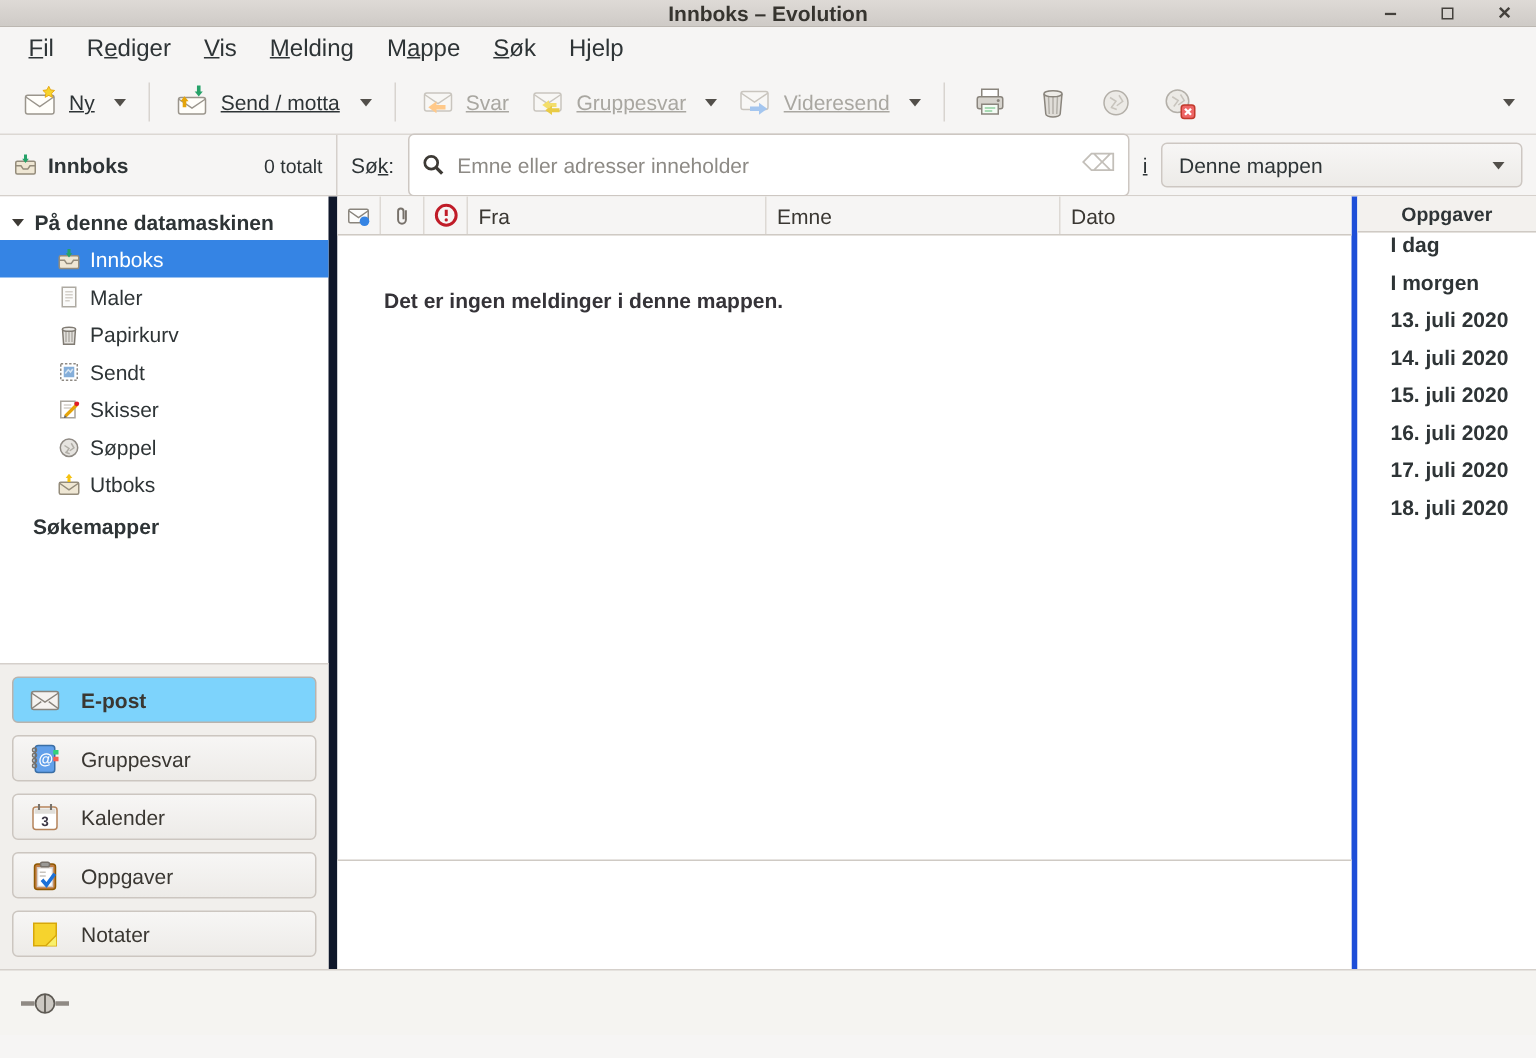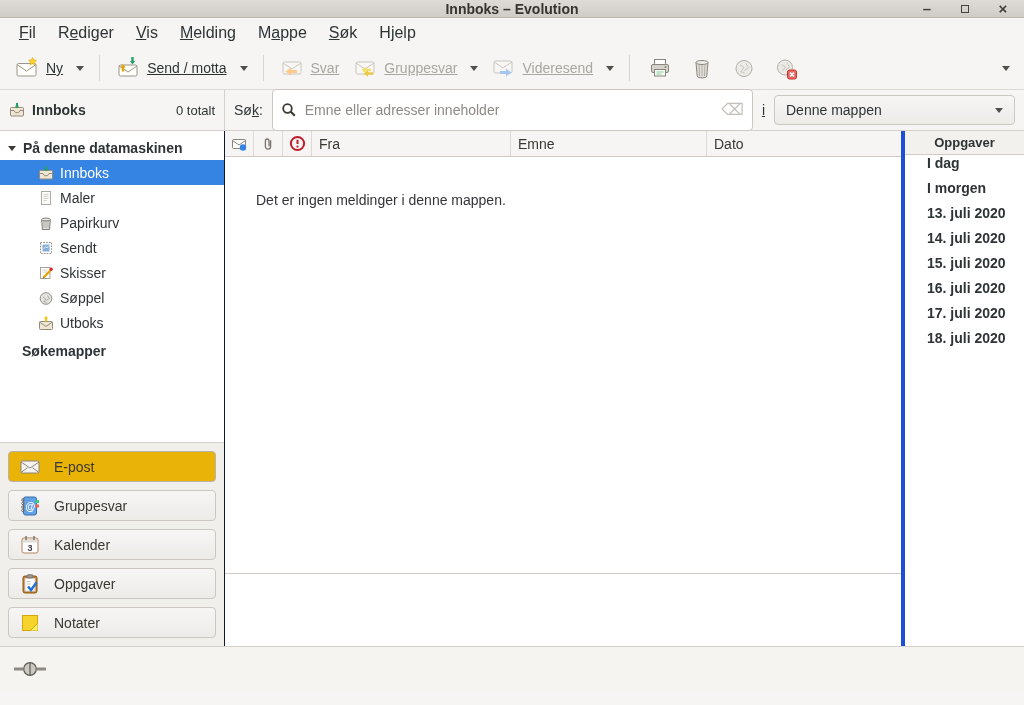--- a/index.html
+++ b/index.html
@@ -49,49 +49,49 @@
   .search-entry input::placeholder { color:#8d8a85; }
   .clear-glyph { color:#c3bfb9; font-size:16px; line-height:1; }
   .in-label { font-size:14px; }
   .scope-combo { width:241px; flex:0 0 241px; height:30px; border:1px solid #cdc7c2; border-radius:4px;
     background:linear-gradient(#f7f6f5,#edebe8); display:flex; align-items:center;
     justify-content:space-between; padding:0 11px; font-size:14px; }
 
   
   .content { height:515px; display:flex; }
 
-  .sidebar { width:225px; flex:0 0 225px; background:#fff; border-right:1px solid #0f172a;
+  .sidebar { width:225px; flex:0 0 225px; background:#fff; border-right:6px solid #0f172a;
     display:flex; flex-direction:column; }
   .tree { flex:1; padding-top:5px; }
   .tree-root { display:flex; align-items:center; gap:7px; padding:4px 6px 4px 8px;
     font-size:14px; font-weight:bold; }
   .expander { width:0; height:0; border-left:4px solid transparent; border-right:4px solid transparent;
     border-top:5px solid #3d3a35; }
   .tree-item { display:flex; align-items:center; gap:6px; height:25px; padding-left:38px; font-size:14px; }
   .tree-item.selected { background:#3584e4; color:#fff; }
   .tree-section { padding:8px 6px 4px 22px; font-size:14px; font-weight:bold; }
 
   .switcher { flex:0 0 auto; background:#f1efec; border-top:1px solid #d5d0cb;
     padding:8px; display:flex; flex-direction:column; gap:8px; }
   .switch-btn { height:31px; border:1px solid #ccc6c0; border-radius:4px;
     background:linear-gradient(#f7f6f5,#edebe8); display:flex; align-items:center; gap:13px;
     padding:0 10px; font-size:14px; color:#3a3732; }
-  .switch-btn.active { background:#eab308; border-color:#b9b3ad; }
+  .switch-btn.active { background:#7dd3fc; border-color:#b9b3ad;font-weight:bold; }
 
   .main { flex:1; background:#fff; border-right:4px solid #1d4ed8; display:flex; flex-direction:column; }
   .list-header { height:26px; background:#f6f5f4; border-bottom:1px solid #cfcac4;
     display:flex; align-items:stretch; }
   .col { display:flex; align-items:center; padding:0 7px; border-right:1px solid #ddd9d4;
     font-size:14px; color:#3a3732; }
   .col.icon-col { width:29px; flex:0 0 29px; justify-content:center; padding:0; }
   .col-fra { width:199px; flex:0 0 199px; }
   .col-emne { width:196px; flex:0 0 196px; }
   .col-dato { flex:1; border-right:none; }
   .list-body { flex:1; }
-  .empty-text { padding:35px 0 0 31px; font-size:14px; color:#353338; }
+  .empty-text { padding:35px 0 0 31px; font-size:14px; color:#353338;font-weight:bold; }
   .preview { height:73px; border-top:1px solid #cfcac4; background:#fff; }
 
   .tasks { width:119px; flex:0 0 119px; background:#fff; display:flex; flex-direction:column; }
   .tasks-header { height:24px; background:#f3f1ee; border-bottom:1px solid #cfcac4;
     display:flex; align-items:center; justify-content:center; font-size:13px; font-weight:bold; }
   .task-item { height:25px; display:flex; align-items:flex-start; padding-left:22px;
     font-size:14px; font-weight:bold; }
 
   
   .statusbar { height:44px; background:#f5f4f1; border-top:1px solid #d5d0cb;

